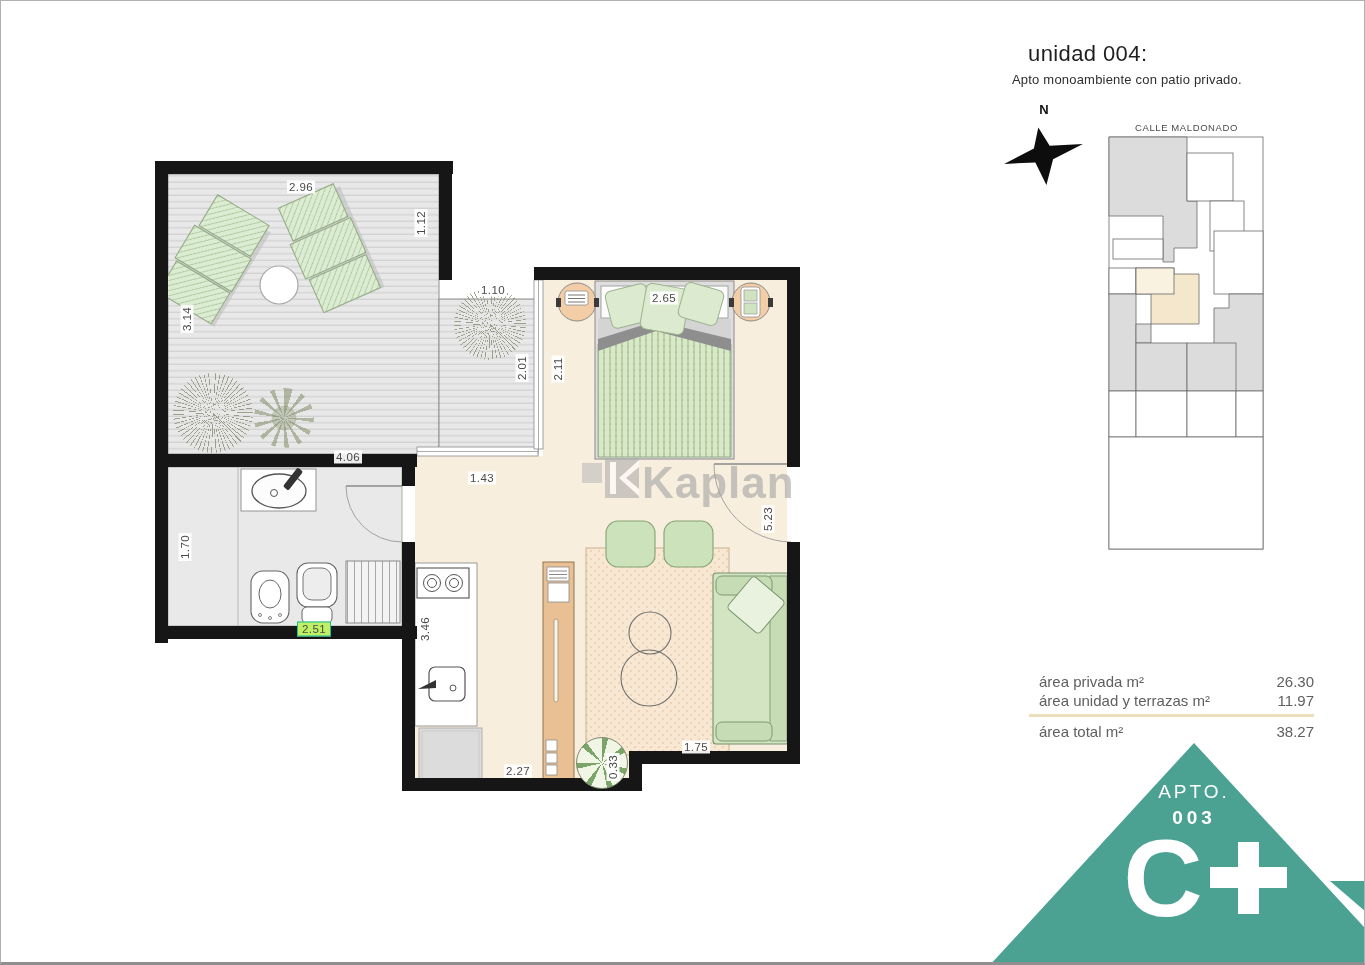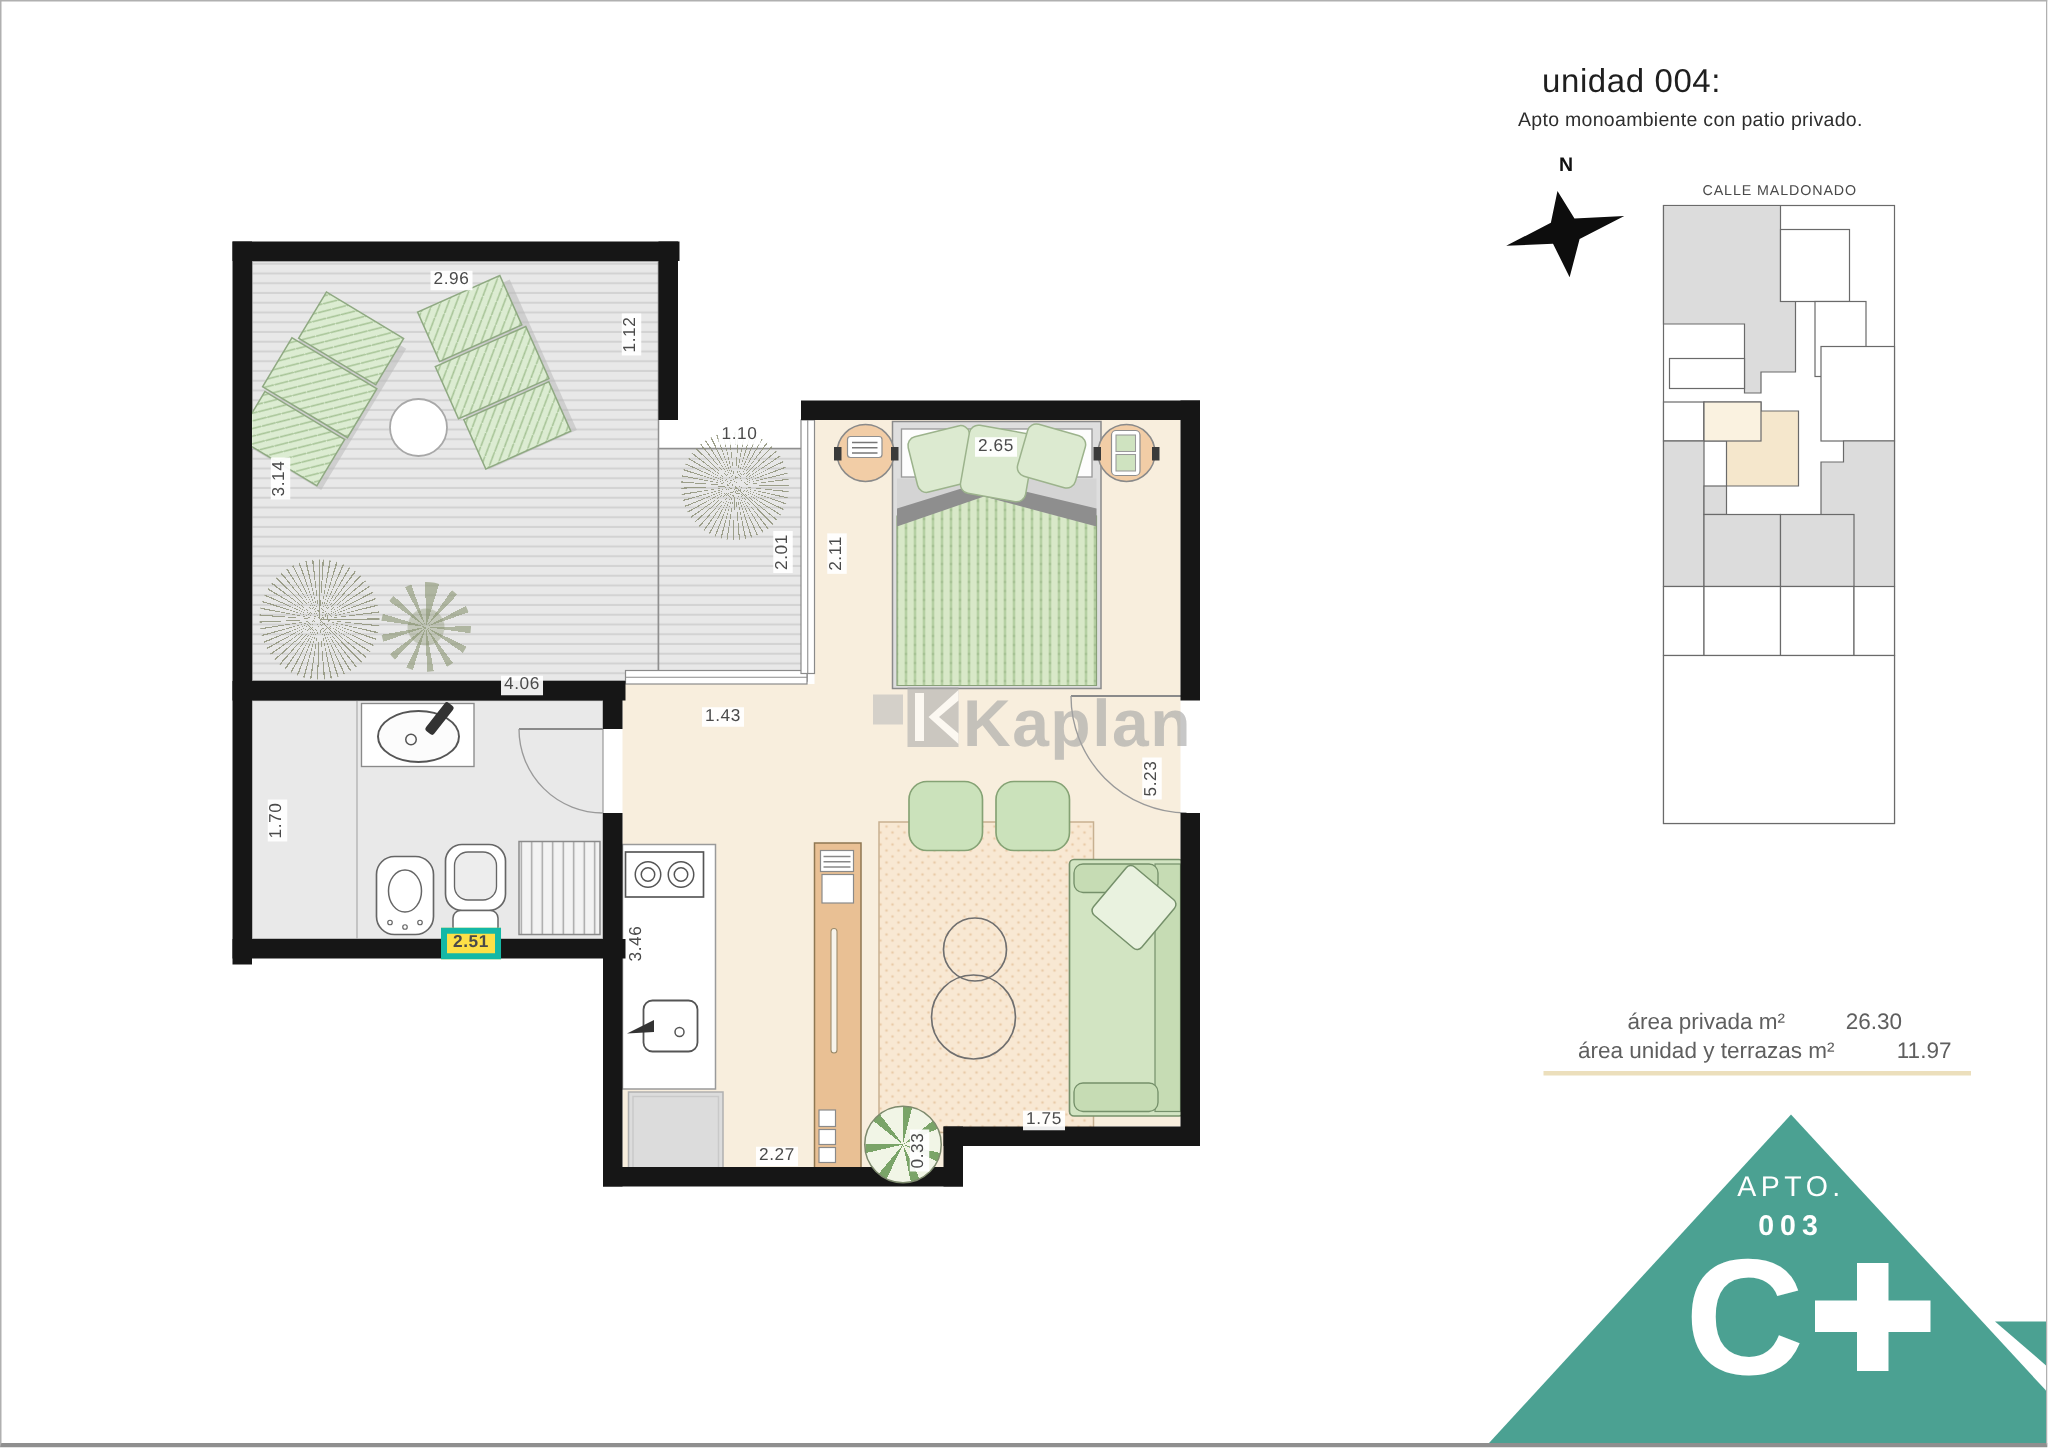--- a/index.html
+++ b/index.html
@@ -12,40 +12,40 @@
   .title{position:absolute;left:1027px;top:40px;font-size:22px;font-weight:400;
          color:#1f1f1f;letter-spacing:.4px;}
   .subtitle{position:absolute;left:1011px;top:71px;font-size:13px;color:#2e2e2e;letter-spacing:.2px;}
   .north-n{position:absolute;left:1033px;top:101px;width:20px;text-align:center;
            font-size:13px;font-weight:bold;color:#111;}
   .street{position:absolute;left:1108px;top:121px;width:155px;text-align:center;
           font-size:9.5px;color:#4a4a4a;letter-spacing:.6px;font-family:"Liberation Sans",sans-serif;}
 
   
   .area-table{position:absolute;left:1028px;top:671px;width:285px;font-size:15px;color:#5f5f5f;}
-  .area-row{display:flex;justify-content:center;padding:1px 0 1px 10px;line-height:17px;gap:28px;}
+  .area-row{display:flex;justify-content:space-between;padding:1px 0 1px 10px;line-height:17px;gap:28px;}
   .area-row .val{width:50px;text-align:right;}
   .area-divider{height:3px;background:#ecdfbc;margin:4px 0 5px 0;border:0;}
 
   
   .badge-line1{position:absolute;left:1133px;top:780px;width:120px;text-align:center;
                color:#fff;font-size:19px;letter-spacing:3px;font-weight:400;}
   .badge-line2{position:absolute;left:1133px;top:806px;width:120px;text-align:center;
                color:#fff;font-size:19px;letter-spacing:4px;font-weight:600;}
 
   
   .wm-text{position:absolute;left:641px;top:457px;font-size:44px;font-weight:bold;
            color:rgba(165,165,165,.62);letter-spacing:1px;}
 
   
   .dim{position:absolute;font-size:11.5px;color:#4a4a4a;background:rgba(255,255,255,.93);
        padding:0 2px;white-space:nowrap;letter-spacing:.4px;line-height:13px;
        transform:translate(-50%,-50%);}
   .dim.v{transform:translate(-50%,-50%) rotate(-90deg);}
-  .dim.boxed{border:4px solid #14b8a6;padding:0 4px;background:#fde047;font-weight:bold;}
+  .dim.boxed{border:1px solid #14b8a6;padding:0 4px;background:#bef264;}
 
   
   .plant{position:absolute;border-radius:50%;}
   .plant-spiky{background:repeating-conic-gradient(from 3deg,rgba(143,146,122,.85) 0deg 1.3deg,
                rgba(0,0,0,0) 1.3deg 6.6deg);}
   .plant-leafy{background:radial-gradient(circle,rgba(128,140,102,.35) 0 28%,rgba(0,0,0,0) 30%),
                repeating-conic-gradient(from 8deg,rgba(128,140,102,.55) 0deg 9deg,
                rgba(0,0,0,0) 9deg 27deg);}
   .plant-flower{background:repeating-conic-gradient(#7aa468 0deg 14deg,#f1f5e6 14deg 51.4deg);
                border:1px solid #7d8a6d;box-sizing:border-box;}
@@ -300,20 +300,24 @@
   <div class="area-table">
     <div class="area-row">
       <span>área privada m²</span>
       <span class="val">26.30</span>
     </div>
     <div class="area-row">
       <span>área unidad y terrazas m²</span>
       <span class="val">11.97</span>
     </div>
     <hr class="area-divider">
+    <div class="area-row">
+      <span>área total m²</span>
+      <span class="val">38.27</span>
+    </div>
   </div>
 
   <div class="badge-line1">APTO.</div>
   <div class="badge-line2">003</div>
 
   <span class="dim" style="left:300px;top:186px">2.96</span>
   <span class="dim v" style="left:420px;top:222px">1.12</span>
   <span class="dim v" style="left:186px;top:318px">3.14</span>
   <span class="dim" style="left:492px;top:289px">1.10</span>
   <span class="dim v" style="left:521px;top:367px">2.01</span>

